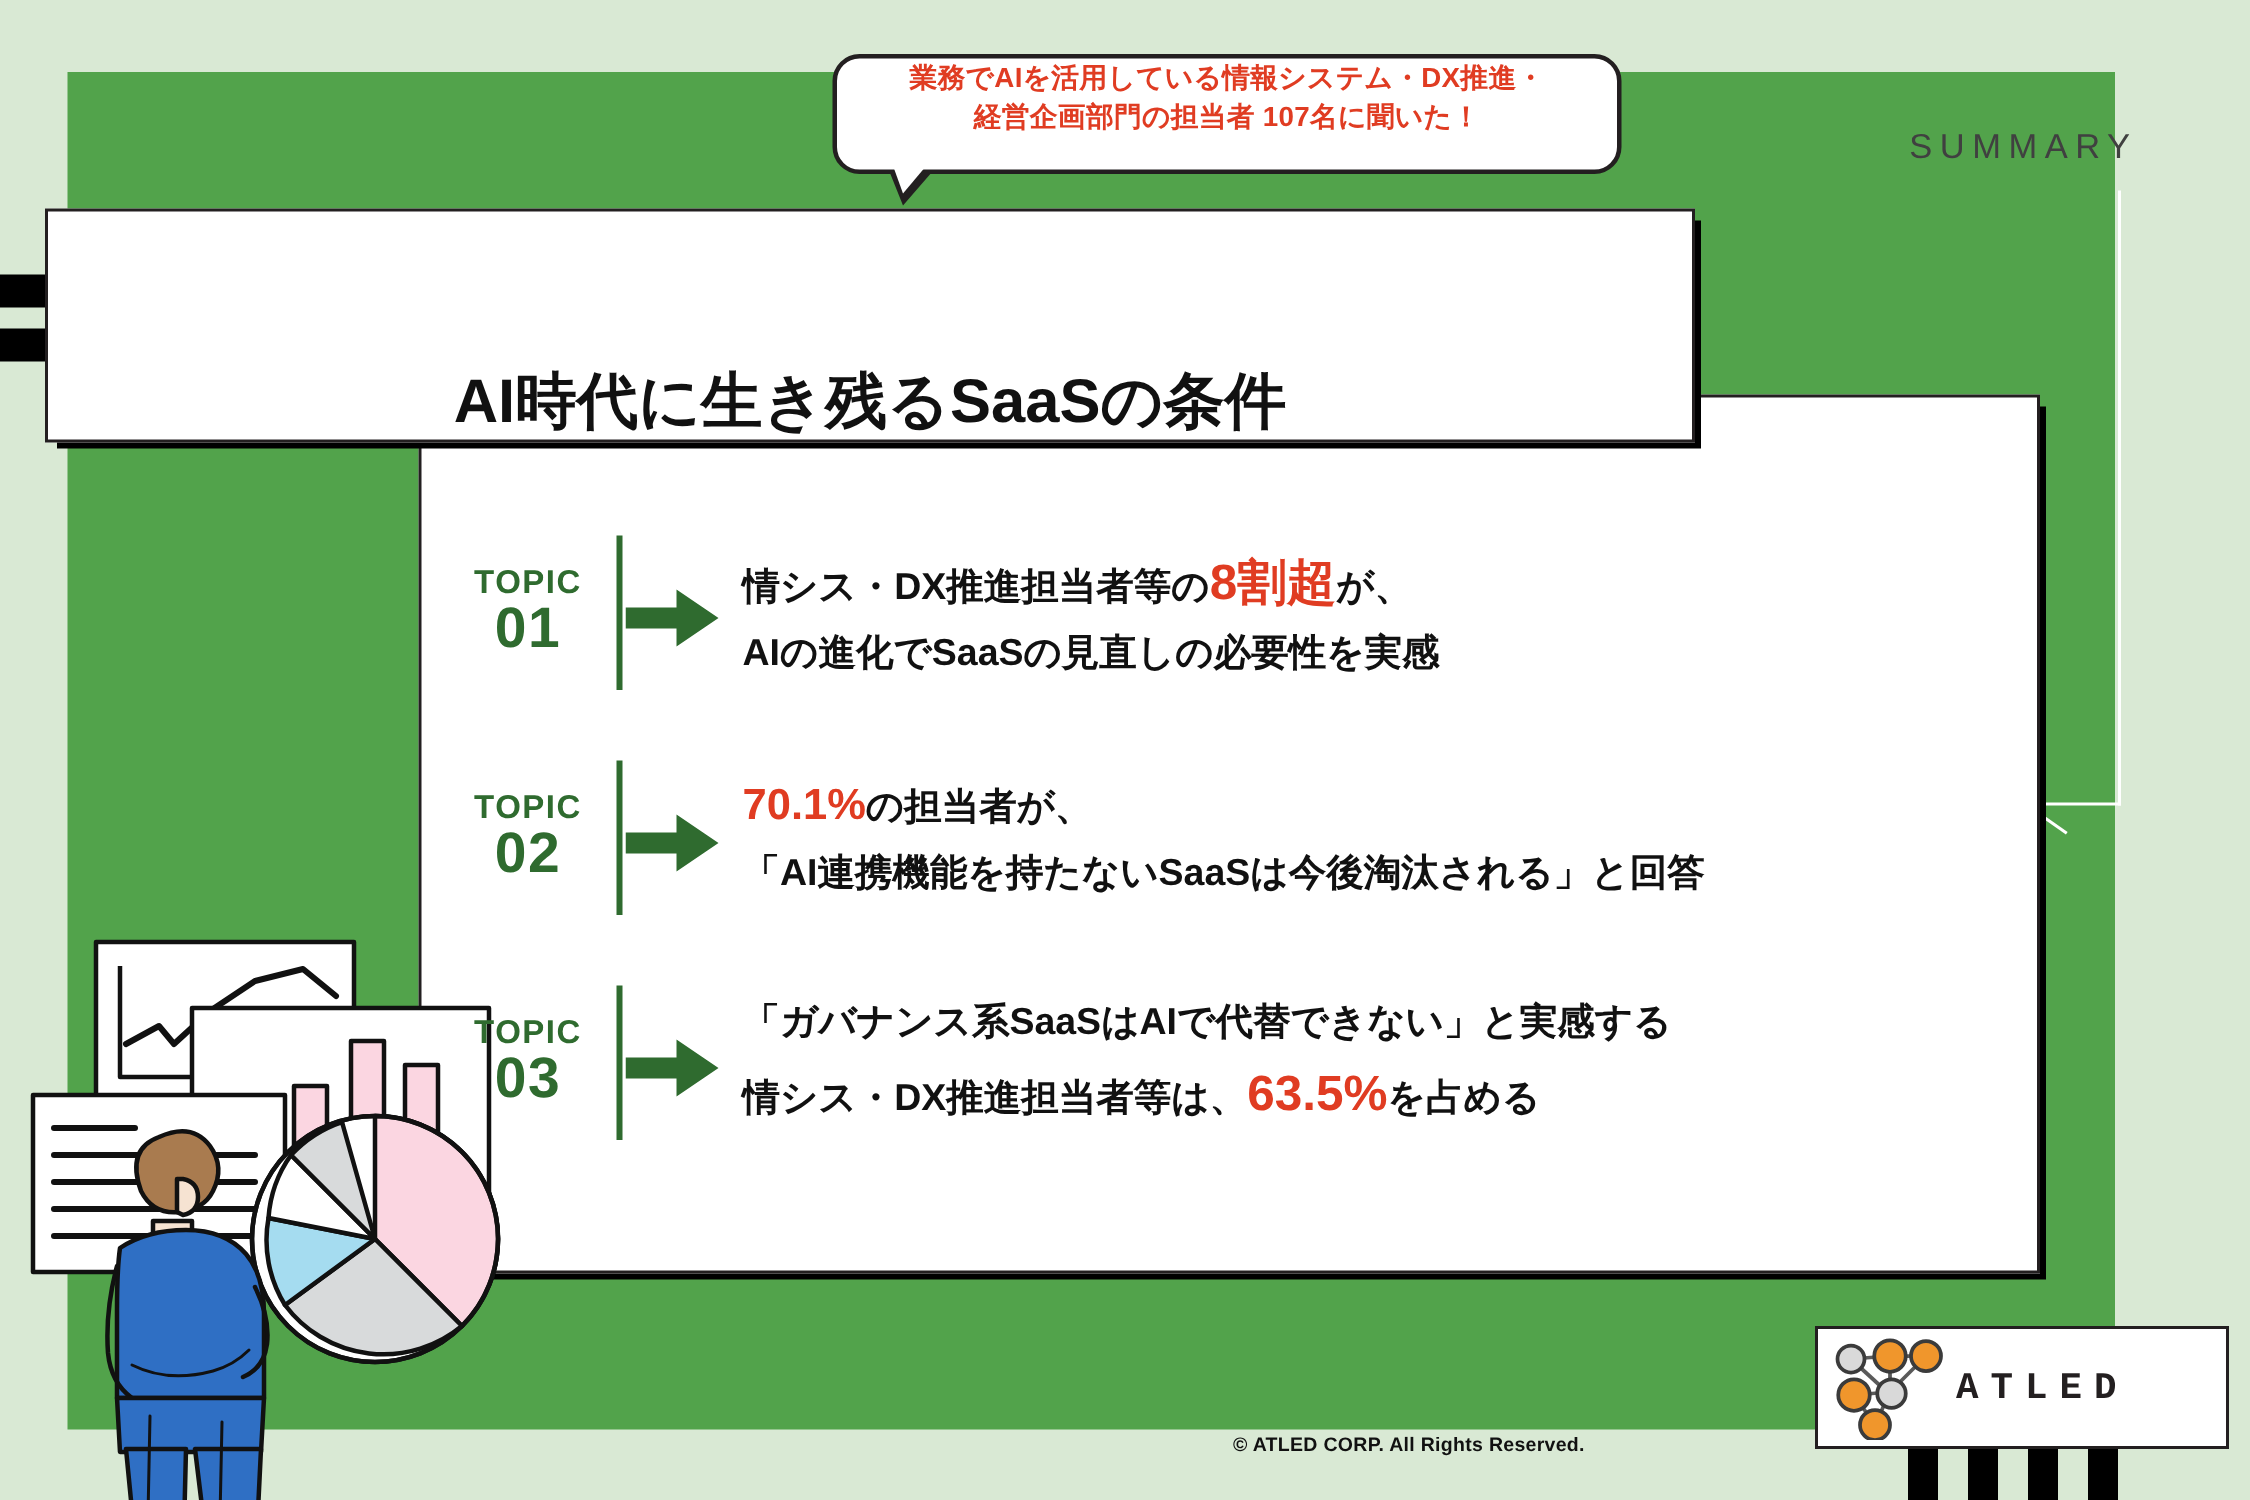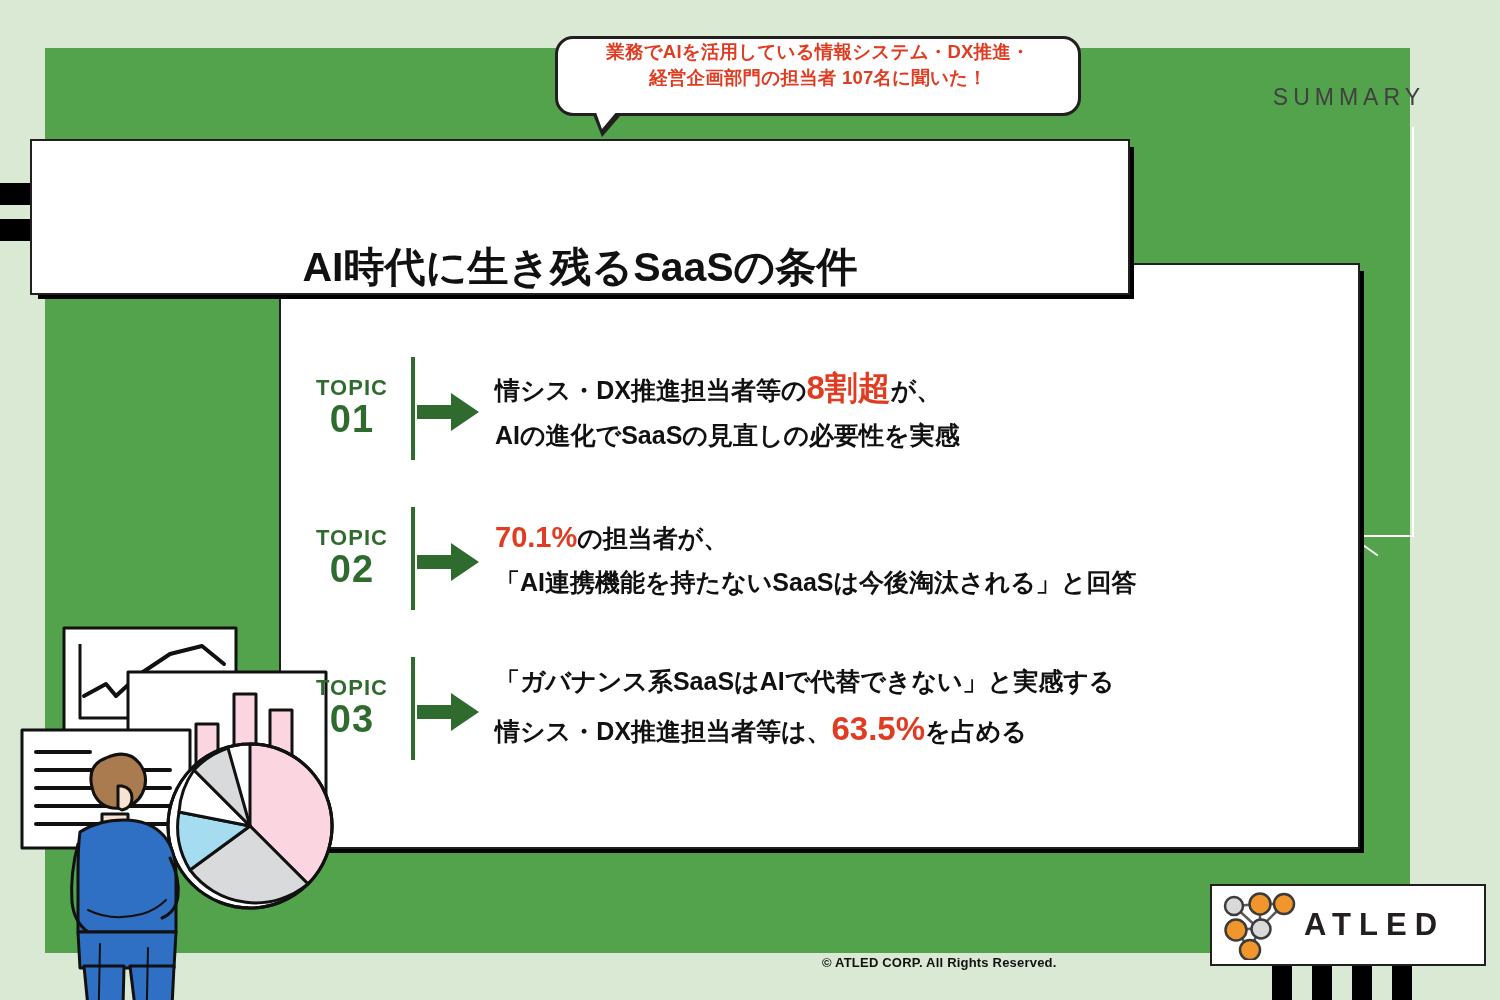--- a/index.html
+++ b/index.html
@@ -135,22 +135,22 @@
   }
 
   
   .logo-plate{
     position:absolute;left:1210px;top:884px;width:272px;height:78px;
     background:#ffffff;border:2px solid #231f20;z-index:14;
     display:flex;align-items:center;
   }
   .logo-mark{width:86px;height:70px;flex:0 0 86px;margin-left:4px;}
   .logo-word{
-    font-size:31px;font-weight:bold;letter-spacing:8px;color:#231f20;
-    font-family:Liberation Sans, sans-serif;margin-left:2px;
+    font-size:25px;font-weight:bold;letter-spacing:8px;color:#231f20;
+    font-family:Liberation Mono, monospace;margin-left:2px;
   }
 
   
   .illus{position:absolute;left:18px;top:618px;width:330px;height:382px;z-index:5;}
 </style>
 </head>
 <body>
 
 <div class="stage">
 

